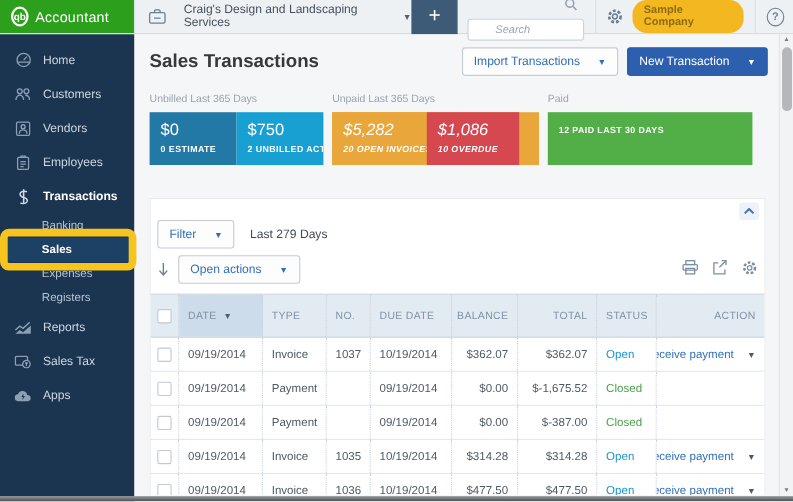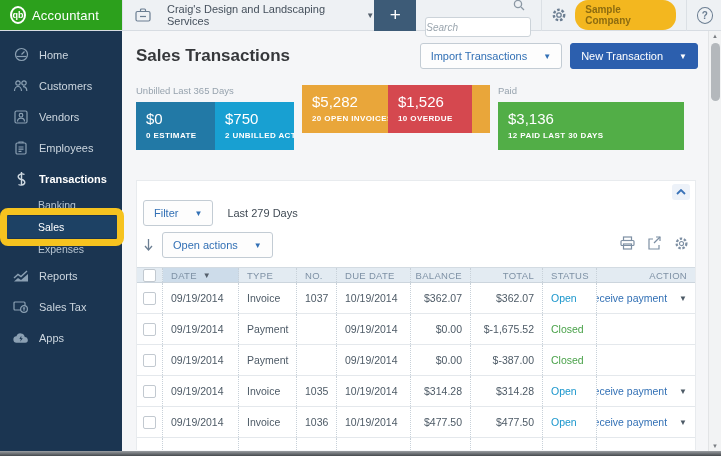--- a/index.html
+++ b/index.html
@@ -12,34 +12,34 @@
   .brand-circle { width:16px; height:18px; border:2px solid #fff; border-radius:50%; display:flex; align-items:center; justify-content:center; font-size:9px; font-weight:bold; color:#fff; }
   .brand-name { font-size:13px; letter-spacing:.2px; }
   .tb-rest { flex:1; display:flex; align-items:center; border-left:1px solid #dfe3e8; }
   .tb-icon { color:#6b7e92; display:flex; align-items:center; }
   .briefcase { margin-left:12px; }
   .company { margin-left:16px; font-size:11px; color:#45505c; display:flex; align-items:center; gap:5px; }
   .caret { font-size:8px; color:#55606c; }
   .tb-spacer { flex:1; }
   .plus-btn { width:44px; height:31px; background:#3d5b77; color:#fff; font-size:19px; display:flex; align-items:center; justify-content:center; cursor:pointer; }
   .search-wrap { position:relative; margin-left:9px; }
-  .search-input { width:106px; height:20px; border:1px solid #ccd3d9; border-radius:3px; background:#fff; font-size:10px; font-style:italic; color:#5a6570; padding:0 22px 0 0; font-family:"Liberation Sans", sans-serif;margin-top:24px; }
+  .search-input { width:106px; height:20px; border:1px solid #ccd3d9; border-radius:3px; background:#fff; font-size:10px; font-style:italic; color:#5a6570; padding:0 22px 0 24px; font-family:"Liberation Sans", sans-serif;margin-top:24px; }
   .search-input::placeholder { color:#9aa5ae; }
   .search-glass { position:absolute; right:6px; top:4px; }
   .tb-div { width:1px; height:31px; background:#dbe0e5; margin-left:10px; }
   .gear-top { margin-left:9px; }
   .badge { margin-left:8px; background:#f3b71f; color:#8d6c10; font-size:10px; font-weight:bold; padding:4px 10px; border-radius:13px; }
   .help { margin:0 8px 0 10px; width:17px; height:17px; border:1.5px solid #6b7e92; border-radius:50%; color:#6b7e92; font-size:10px; font-weight:bold; display:flex; align-items:center; justify-content:center; }
 
   
   .sidebar { position:absolute; top:31px; left:0; width:122px; height:425px; background:#1b3551; padding-top:8px; z-index:4; }
   .sb-item { height:31px; display:flex; align-items:center; padding-left:13px; gap:10px; color:#ccd6df; font-size:11px; cursor:pointer; }
   .sb-item.sub { height:22px; padding-left:38px; font-size:10.5px; color:#b6c4d1; }
   .sb-item.bold { color:#fff; font-weight:bold; }
-  .sb-item.active { background:#1d4164; color:#fff; font-weight:normal; position:relative; }
+  .sb-item.active { background:#1d4164; color:#fff; font-weight:bold; position:relative; }
   .sb-icon { width:16px; display:flex; justify-content:center; color:#8ba0b3; }
   .hl-box { position:absolute; left:0; right:-2px; top:-8px; bottom:-8px; border:7px solid #f6c31f; border-radius:8px; pointer-events:none; z-index:6; }
 
   
   .main { position:absolute; left:122px; top:31px; width:599px; height:420px; padding:0 0 0 14px; }
   .page-head { margin-top:12px; display:flex; align-items:center; width:562px; }
   .page-title { font-size:17px; font-weight:bold; color:#36383b; }
   .ph-spacer { flex:1; }
   .btn { font-size:11px; border-radius:3px; padding:6px 10px; cursor:pointer; display:flex; align-items:center; gap:16px; }
   .btn-light { background:#fdfdfd; border:1px solid #c3ccd4; color:#3270b5; }
@@ -65,21 +65,21 @@
   .filter-row { display:flex; align-items:center; padding-left:6px; }
   .filter-value { margin-left:14px; font-size:11px; color:#404a54; }
   .batch-row { display:flex; align-items:center; margin-top:6px; padding-left:6px; position:relative; }
   .sort-dl { margin-right:8px; display:flex; }
   .tool-icons { position:absolute; right:6px; top:4px; display:flex; gap:12px; }
   .tool-icons span { cursor:pointer; display:flex; }
 
   
   .table { margin-top:9px; font-size:10.5px; color:#4d5a66; }
   .trow { display:flex; align-items:center; height:31px; border-bottom:1px solid #e4e8ec; }
-  .thead { height:16px; background:#e3ebf2; font-size:9.5px; color:#7e91a5; border-top:1px solid #d3dbe2; border-bottom:1px solid #ccd5dd; letter-spacing:.3px; }
+  .thead { height:40px; background:#e3ebf2; font-size:9.5px; color:#7e91a5; border-top:1px solid #d3dbe2; border-bottom:1px solid #ccd5dd; letter-spacing:.3px; }
   .cell { height:100%; display:flex; align-items:center; padding:0 8px; border-right:1px dotted #c8d1d9; overflow:hidden; white-space:nowrap; }
   .trow .cell:last-child { border-right:none; }
   .c-check { width:26px; justify-content:center; padding:0; }
   .c-date { width:76px; }
   .thead .c-date { background:#cddcea; }
   .c-type { width:58px; }
   .c-no { width:40px; }
   .c-due { width:74px; }
   .c-bal { width:60px; justify-content:flex-end; }
   .c-total { width:72px; justify-content:flex-end; }
@@ -200,20 +200,23 @@
       <div class="sb-item sub">
         <span class="sb-label">Banking</span>
       </div>
       <div class="sb-item sub active">
         <span class="sb-label">Sales</span>
         <span class="hl-box"></span>
       </div>
       <div class="sb-item sub">
         <span class="sb-label">Expenses</span>
       </div>
+      <div class="sb-item sub">
+        <span class="sb-label">Registers</span>
+      </div>
       <div class="sb-item">
         <span class="sb-icon">
           <svg width="16" height="13" viewBox="0 0 16 13" fill="none" stroke="#8ba0b3" stroke-width="1.2">
             <path d="M1 9 L5 5.5 L8 7.5 L14 2" stroke-width="1.4"></path>
             <path d="M1 12.5 L5 9 L8 11 L15 5 V12.5 Z" fill="#8ba0b3" stroke="none"></path>
           </svg>
         </span>
         <span class="sb-label">Reports</span>
       </div>
       <div class="sb-item">
@@ -259,36 +262,36 @@
               <div class="amt">$0</div>
               <div class="cap">0 ESTIMATE</div>
             </div>
             <div class="mb-tile t1" style="background: rgb(24, 160, 210);">
               <div class="amt">$750</div>
               <div class="cap">2 UNBILLED ACTIVITY</div>
             </div>
           </div>
         </div>
         <div class="mb-group g1">
-          <div class="mb-tiles wrap" style="background: rgb(233, 166, 58);">
+          <div class="mb-label">Unpaid Last 365 Days</div>
+          <div class="mb-tiles wrap" style="background: rgb(233, 166, 58); font-style: italic;">
             <div class="mb-tile t0" style="background: rgb(233, 166, 58);">
               <div class="amt">$5,282</div>
               <div class="cap">20 OPEN INVOICES</div>
             </div>
             <div class="mb-tile t1" style="background: rgb(213, 72, 79);">
-              <div class="amt">$1,526</div>
+              <div class="amt">$1,086</div>
               <div class="cap">10 OVERDUE</div>
             </div>
           </div>
         </div>
         <div class="mb-group g2">
           <div class="mb-label">Paid</div>
           <div class="mb-tiles">
             <div class="mb-tile t0" style="background: rgb(82, 174, 71);">
-              <div class="amt">$3,136</div>
               <div class="cap">12 PAID LAST 30 DAYS</div>
             </div>
           </div>
         </div>
       </div>
 
     <div class="panel">
       <span class="collapse-chip">
         <svg width="10" height="6" viewBox="0 0 10 6" fill="none" stroke="#3a73b8" stroke-width="1.8">
             <path d="M1 5 L5 1 L9 5"></path>

